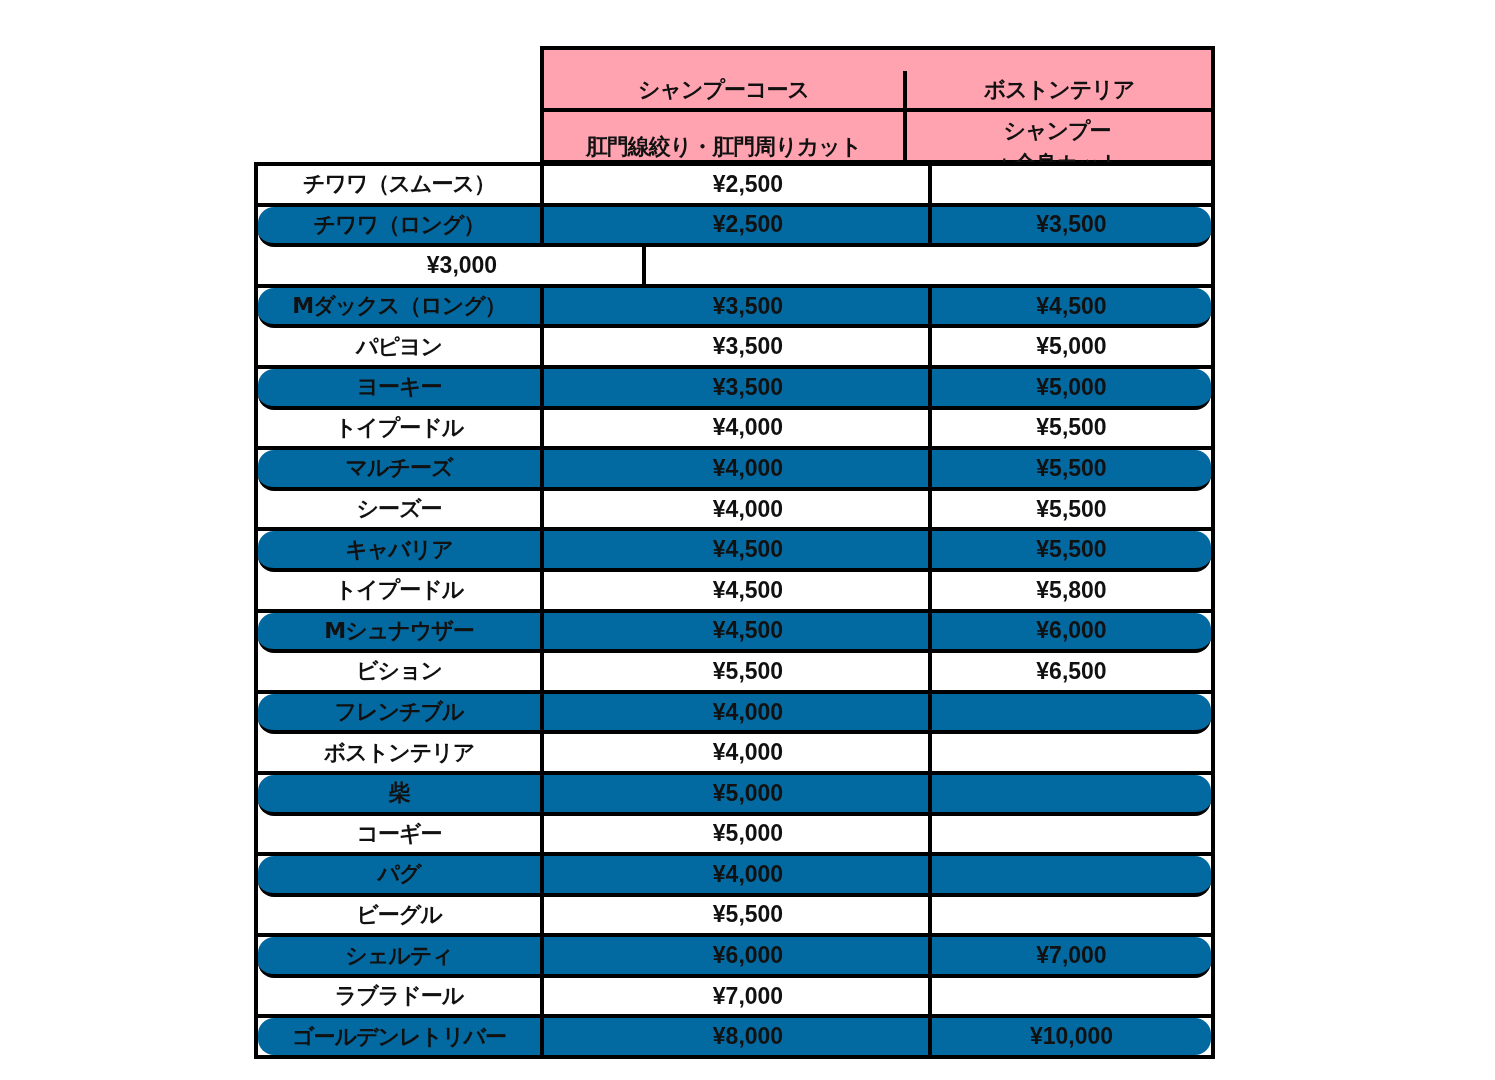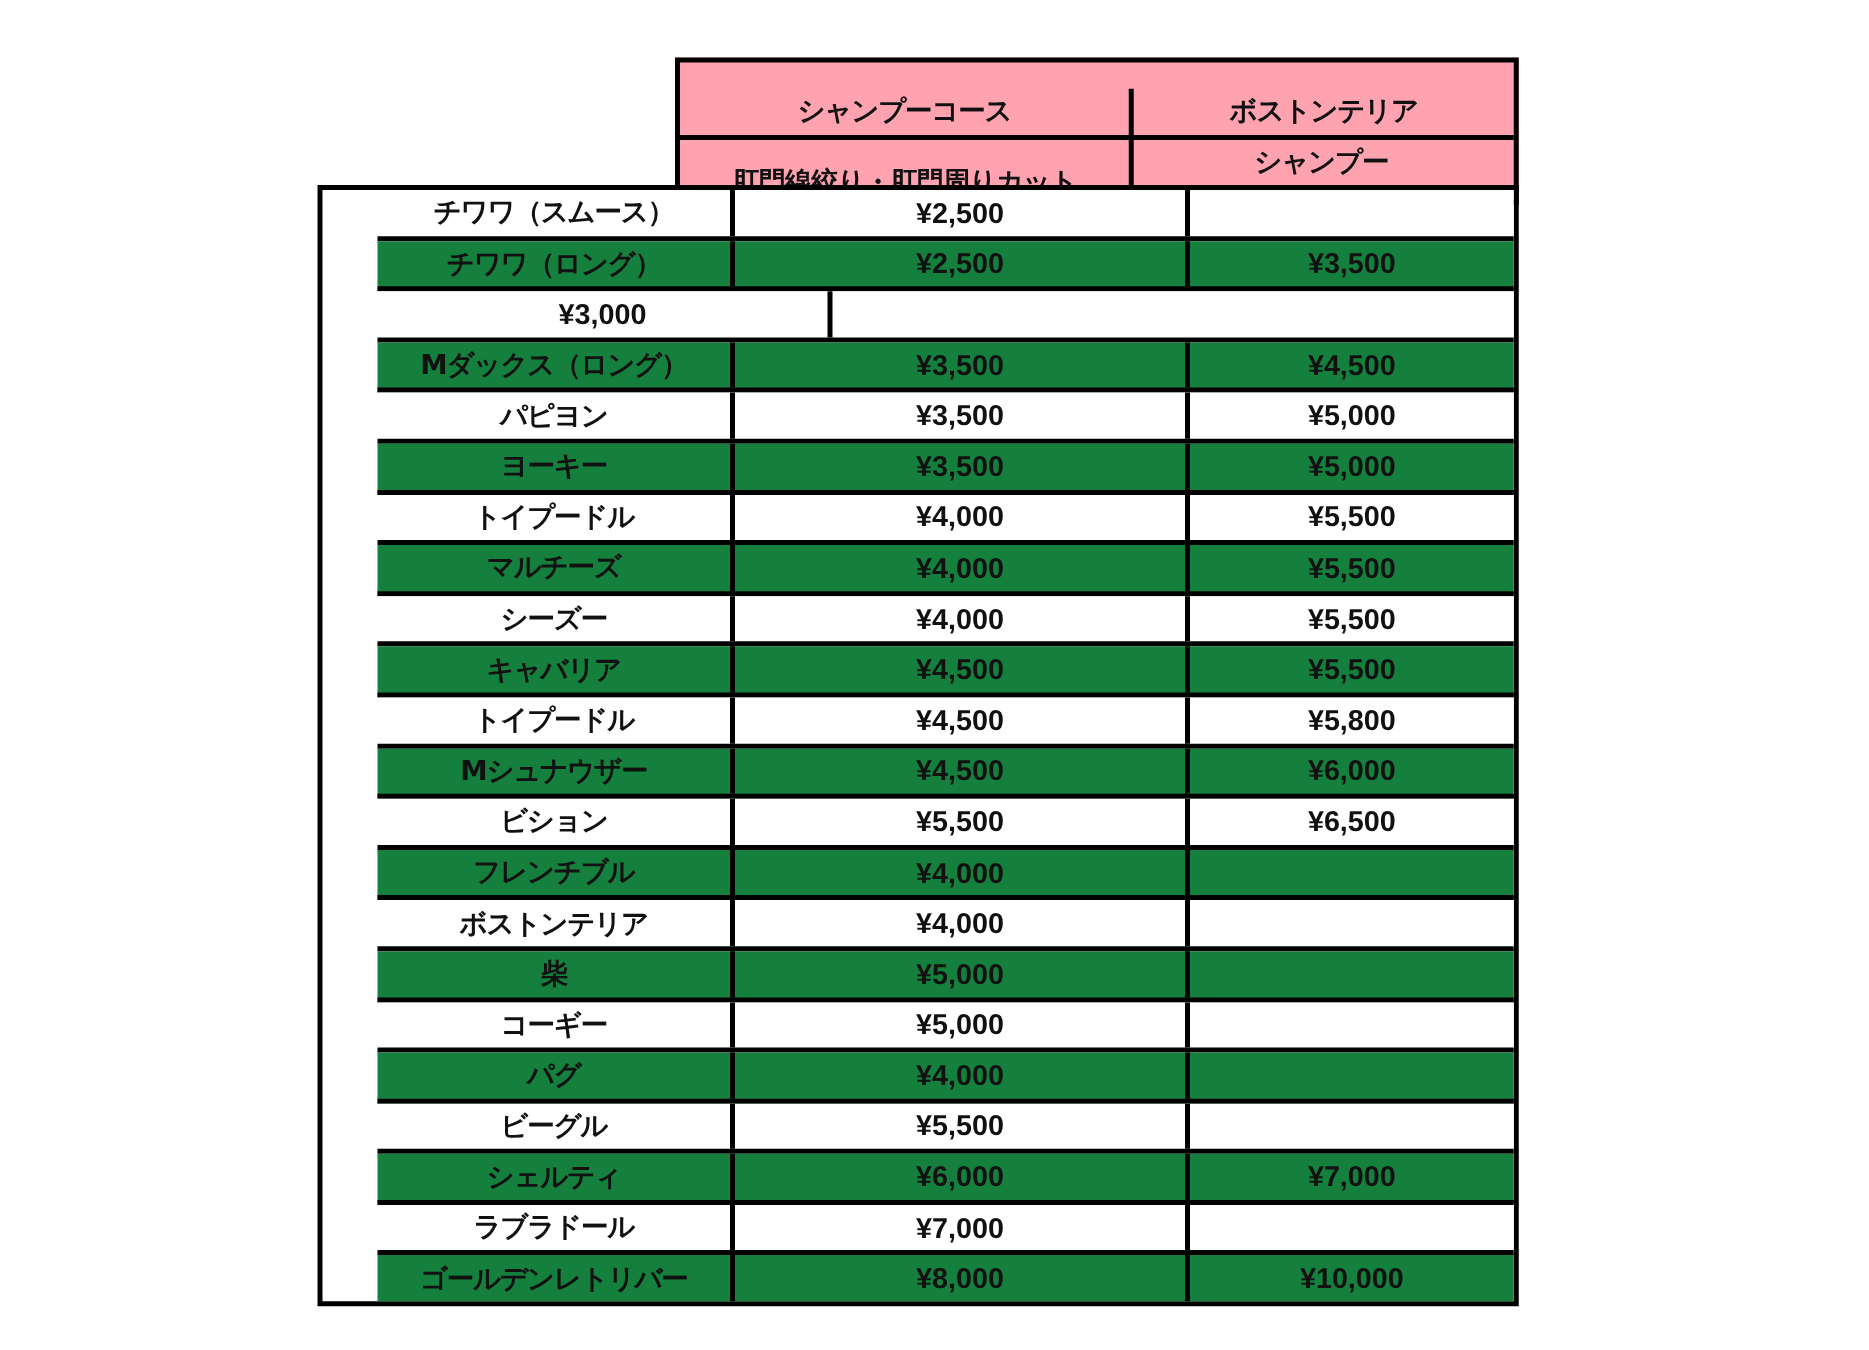--- a/index.html
+++ b/index.html
@@ -9,30 +9,30 @@
   .hdr-block { position: absolute; left: 540px; top: 46px; width: 675px; height: 118px;
                box-sizing: border-box; border: 4px solid #000; background: #ffa3b0; }
   .hdr-cell { position: absolute; box-sizing: border-box; display: flex; align-items: center;
               justify-content: center; text-align: center; font-weight: bold; font-size: 22px;
               letter-spacing: -1px; line-height: 33px; margin-top: 21px; }
   .hdr-title1 { left: 0; top: 0; width: 363px; height: 41px; border-bottom: 4px solid #000; border-right: 4px solid #000; }
   .hdr-title2 { left: 363px; top: 0; width: 304px; height: 41px; border-bottom: 4px solid #000; }
   .hdr-desc1 { left: 0; top: 41px; width: 363px; height: 69px; border-right: 4px solid #000; }
   .hdr-desc2 { left: 363px; top: 41px; width: 300px; height: 69px; }
   .hdr-desc1 span, .hdr-desc2 span { display: block; }
-  .body-table { position: absolute; left: 254px; top: 148px; width: 961px; box-sizing: border-box;
-                border: 4px solid #000; border-top: 4px solid #000; padding-left: 44px; }
+  .body-table { position: absolute; left: 254px; top: 162px; width: 961px; box-sizing: border-box;
+                border: 4px solid #000; border-top: 4px solid #000; }
   .row { display: flex; height: 40.6px; box-sizing: border-box; border-bottom: 4px solid #000; }
   .row:last-child { border-bottom: none; height: 36.6px; }
-  .row.alt { background: #15803d; }
+  .row.alt { background: #0369a1; border-radius: 16px; }
   .row.plain { background: #ffffff; }
   .cell { box-sizing: border-box; display: flex; align-items: center; justify-content: center;
           font-weight: bold; font-size: 22px; letter-spacing: -1px; }
   .c-breed { width: 286px; border-right: 4px solid #000; }
-  .c-shampoo { width: 364px; border-right: 4px solid #000; }
+  .c-shampoo { width: 364px; border-right: 4px solid #000; margin-left: 24px; }
   .c-trim { flex: 1; }
   .cell.price { font-family: "Liberation Sans", sans-serif; font-size: 23px; letter-spacing: 0; }
 </style>
 </head>
 <body>
 
 <div class="page">
   <div class="hdr-block">
     <div class="hdr-cell hdr-title1">シャンプーコース</div>
     <div class="hdr-cell hdr-title2">ボストンテリア</div>

